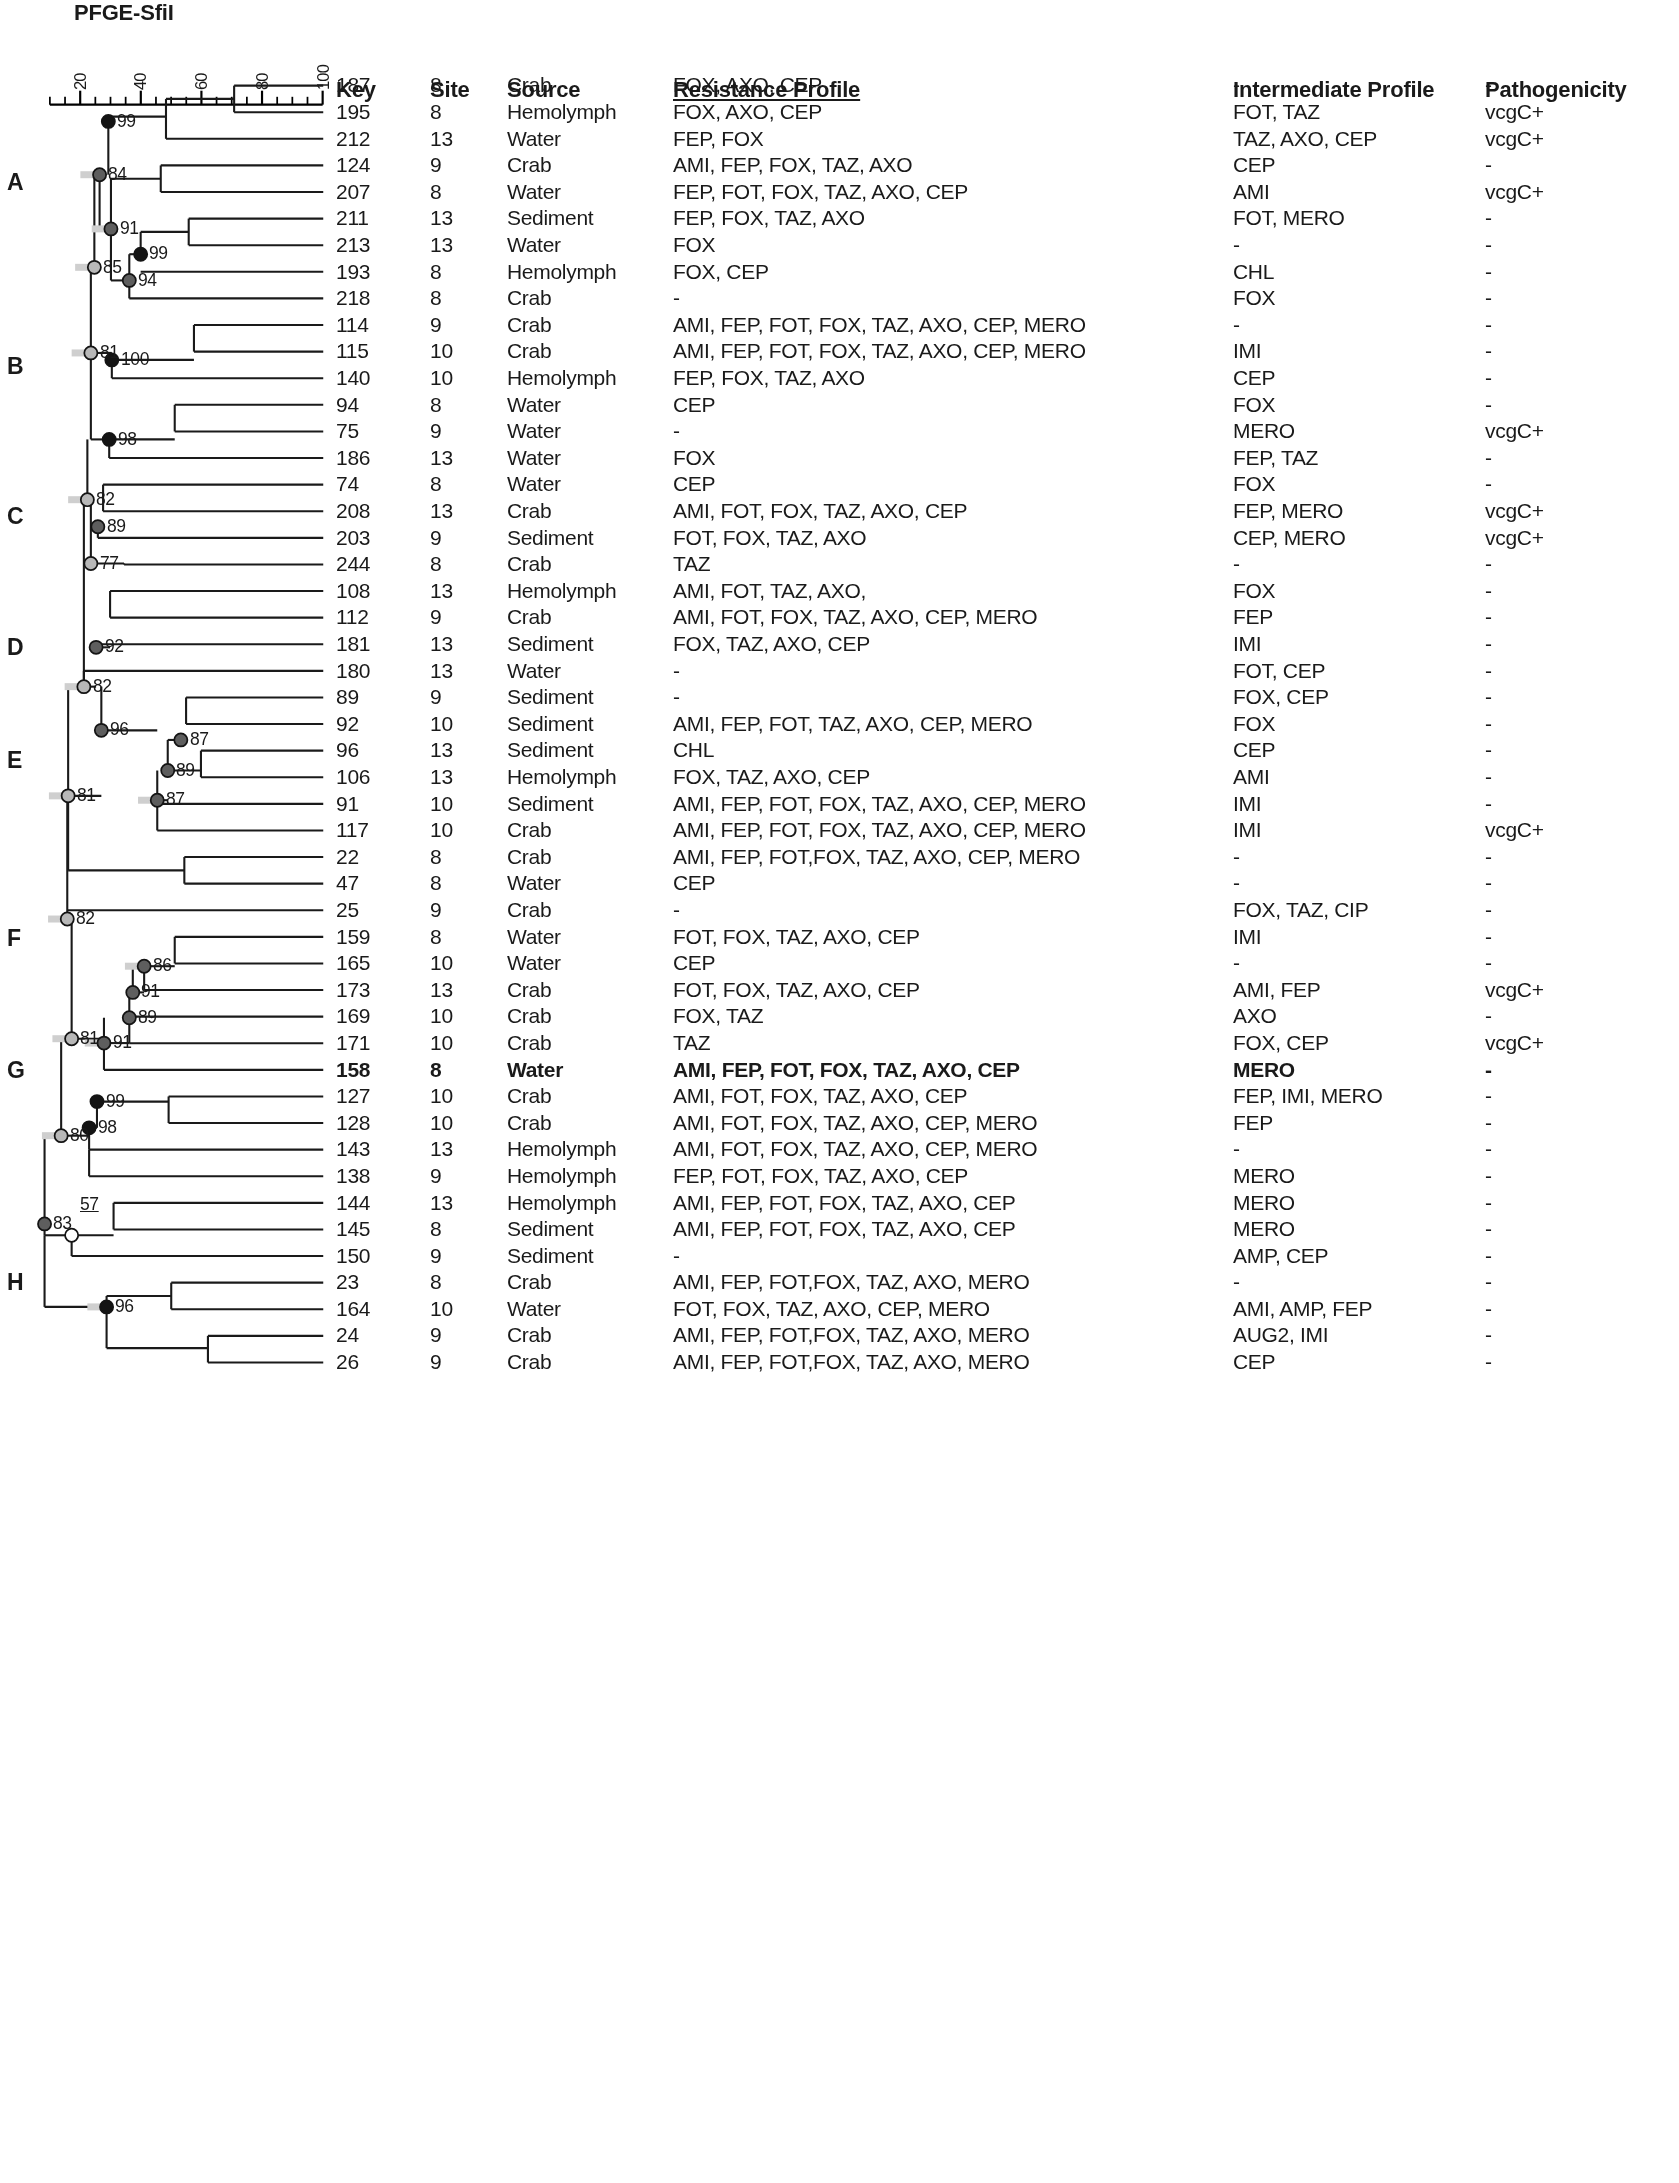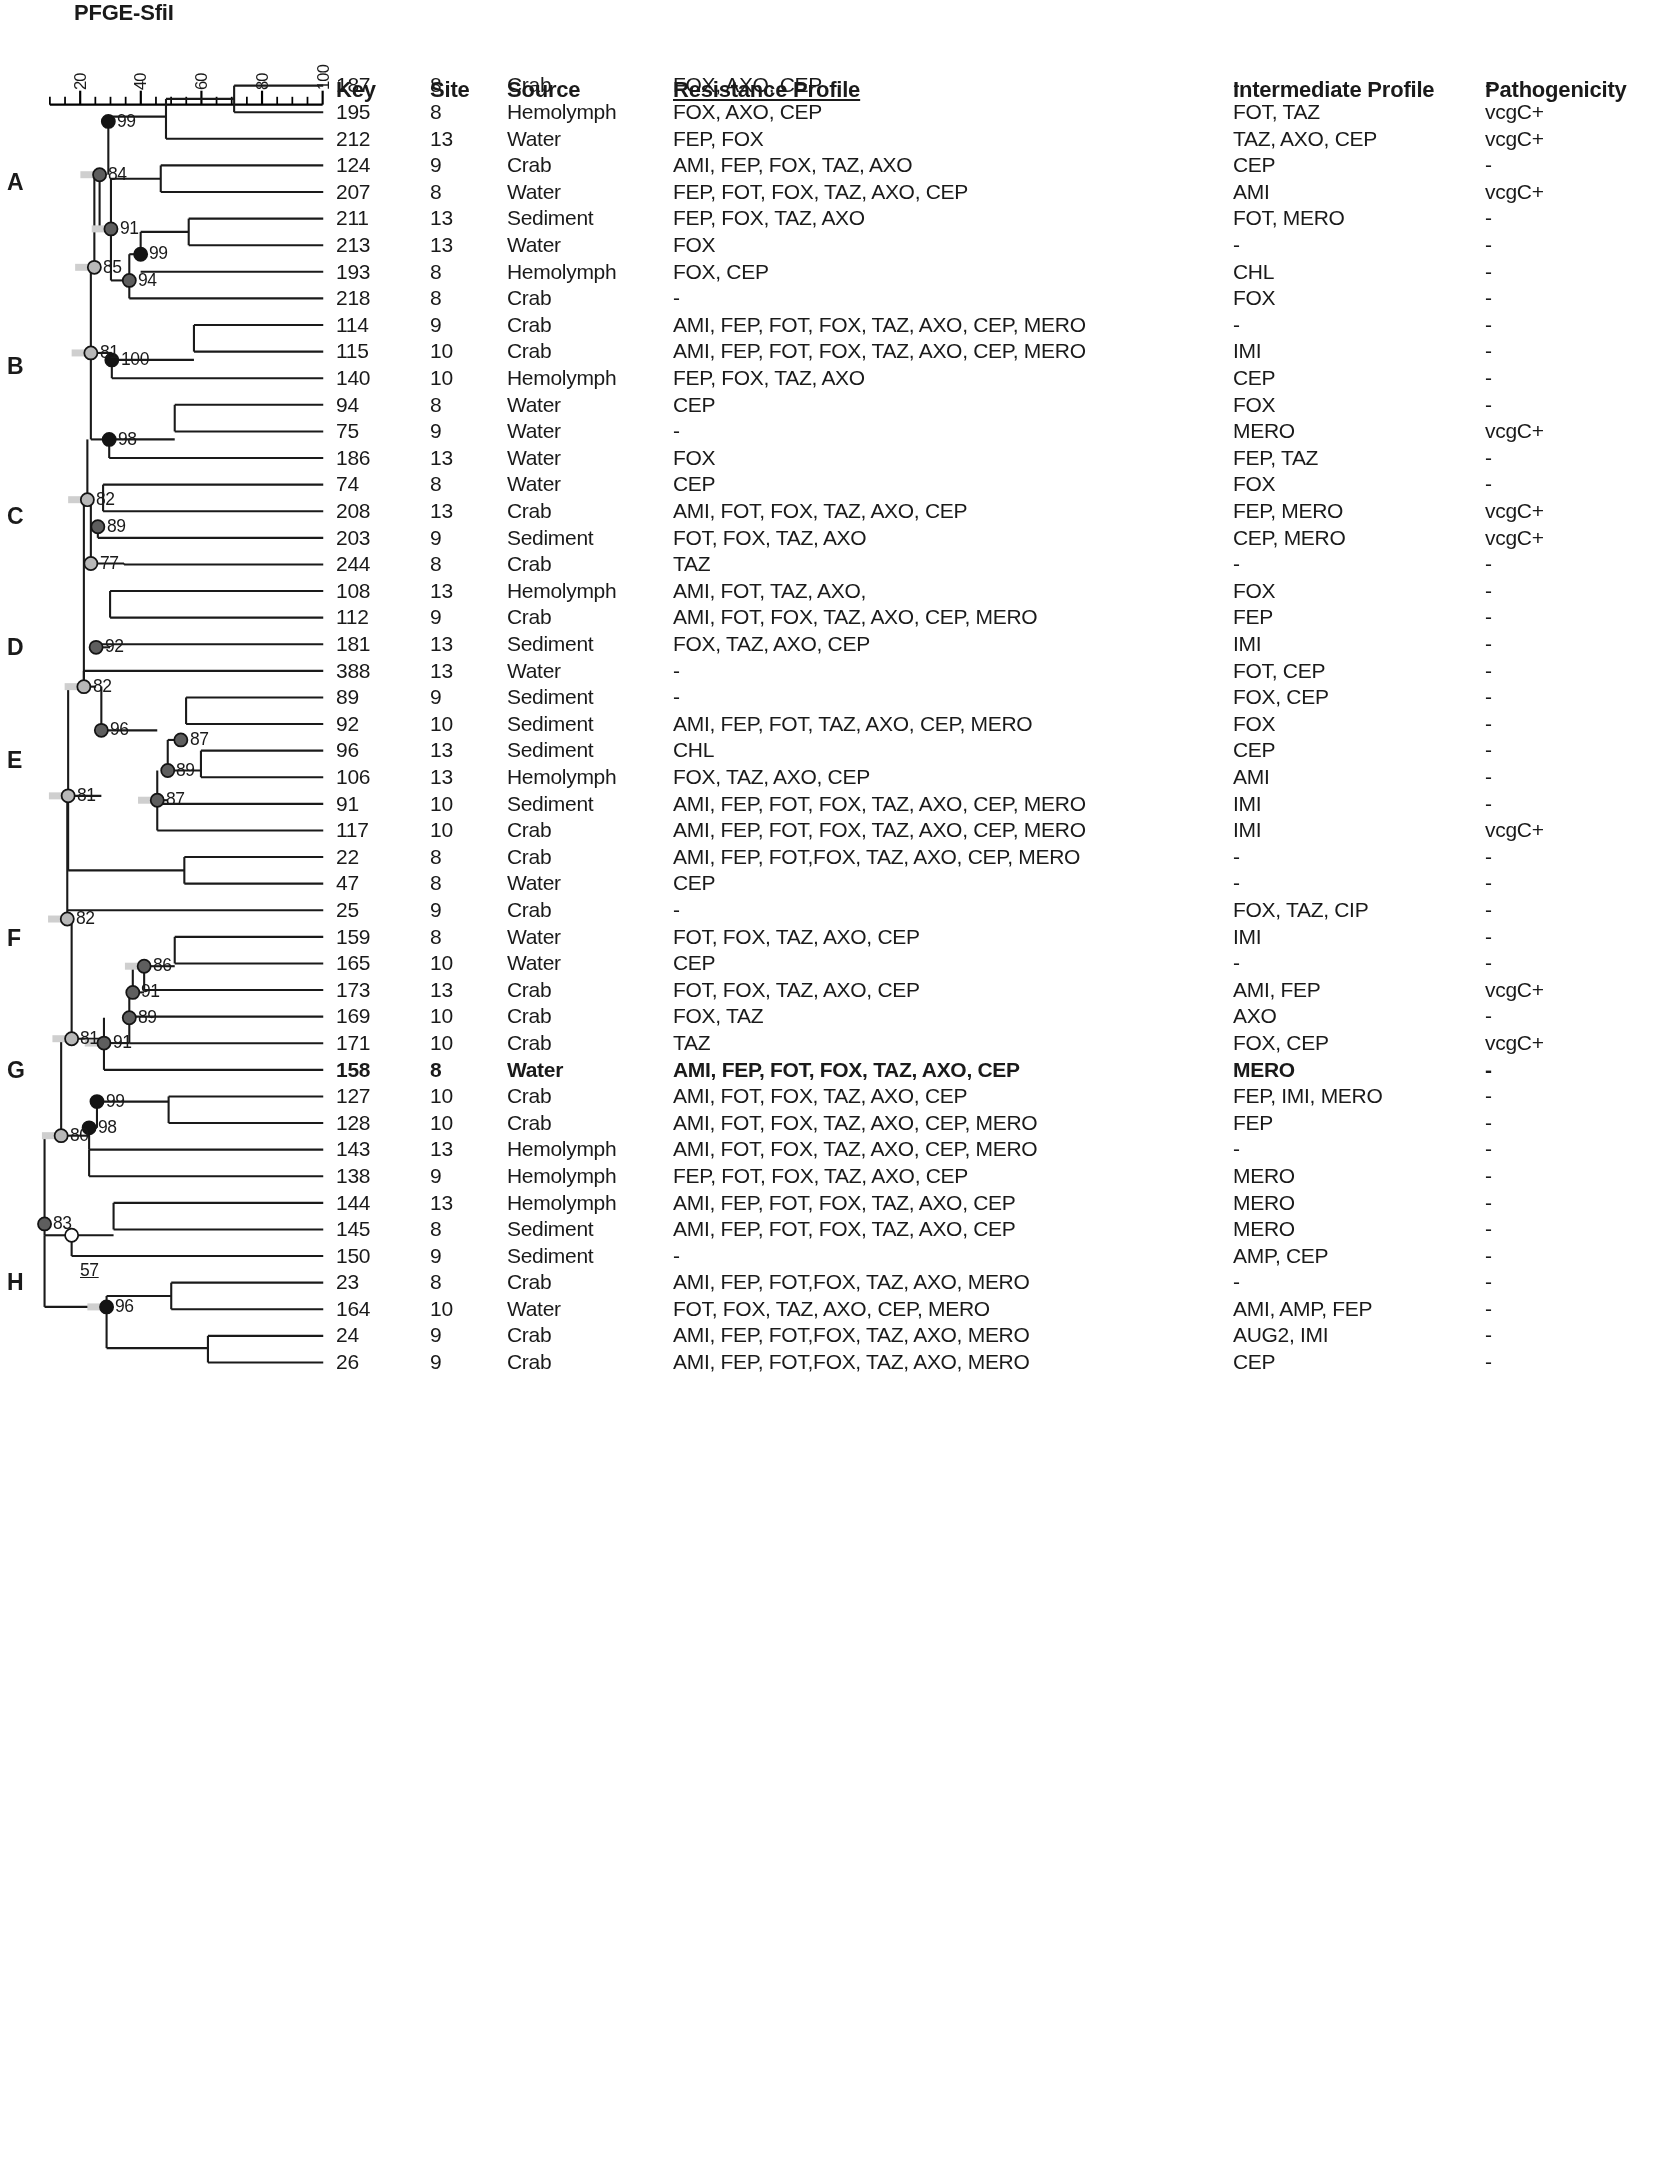--- a/index.html
+++ b/index.html
@@ -369,21 +369,21 @@
       <div class="node-label" style="left: 76px; top: 910px;">82</div>
       <div class="node-label" style="left: 153px; top: 957px;">86</div>
       <div class="node-label" style="left: 141px; top: 983px;">91</div>
       <div class="node-label" style="left: 138px; top: 1009px;">89</div>
       <div class="node-label" style="left: 113px; top: 1034px;">91</div>
       <div class="node-label" style="left: 80px; top: 1030px;">81</div>
       <div class="node-label" style="left: 106px; top: 1093px;">99</div>
       <div class="node-label" style="left: 98px; top: 1119px;">98</div>
       <div class="node-label" style="left: 70px; top: 1127px;">80</div>
       <div class="node-label" style="left: 53px; top: 1215px;">83</div>
-      <div class="node-label" style="left: 80px; top: 1262px; text-decoration: underline;">57</div>
+      <div class="node-label" style="left: 80px; top: 1196px; text-decoration: underline;">57</div>
       <div class="node-label" style="left: 115px; top: 1298px;">96</div>
     </div>
 
   <div id="rows">
       <div class="row" style="top: 72px;">
         <div class="cell c-key">187</div>
         <div class="cell c-site">8</div>
         <div class="cell c-source">Crab</div>
         <div class="cell c-res">FOX, AXO, CEP</div>
         <div class="cell c-inter">-</div>
@@ -551,21 +551,21 @@
       </div>
       <div class="row" style="top: 631px;">
         <div class="cell c-key">181</div>
         <div class="cell c-site">13</div>
         <div class="cell c-source">Sediment</div>
         <div class="cell c-res">FOX, TAZ, AXO, CEP</div>
         <div class="cell c-inter">IMI</div>
         <div class="cell c-path">-</div>
       </div>
       <div class="row" style="top: 658px;">
-        <div class="cell c-key">388</div>
+        <div class="cell c-key">180</div>
         <div class="cell c-site">13</div>
         <div class="cell c-source">Water</div>
         <div class="cell c-res">-</div>
         <div class="cell c-inter">FOT, CEP</div>
         <div class="cell c-path">-</div>
       </div>
       <div class="row" style="top: 684px;">
         <div class="cell c-key">89</div>
         <div class="cell c-site">9</div>
         <div class="cell c-source">Sediment</div>

